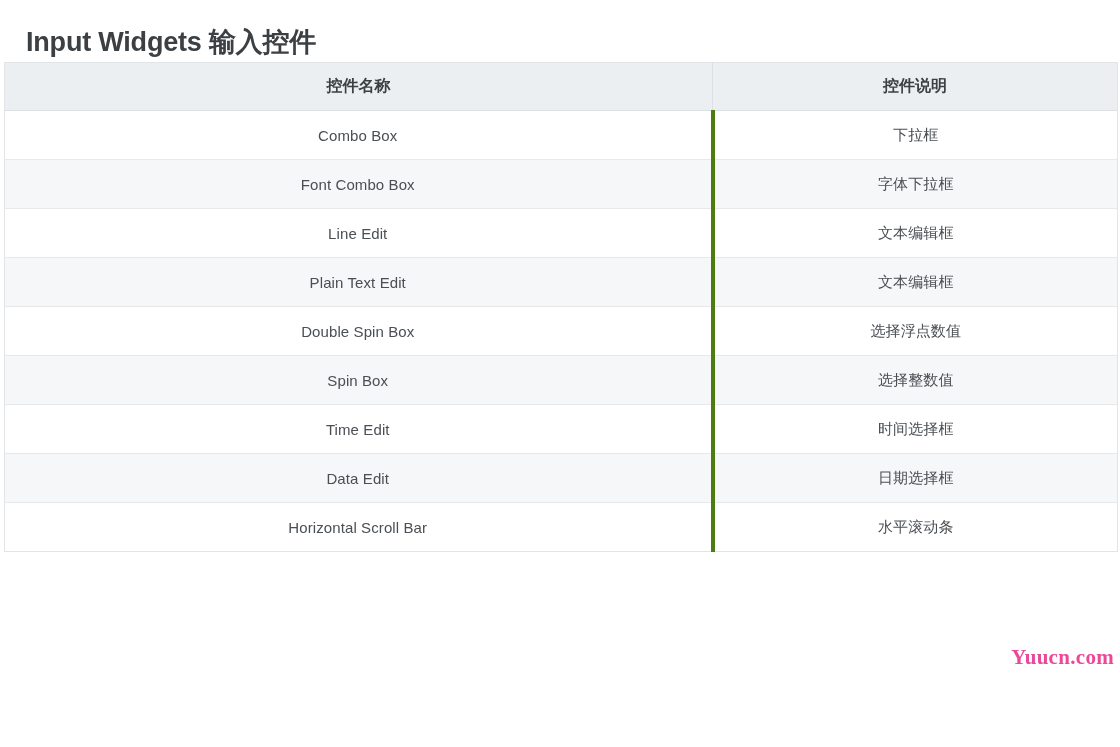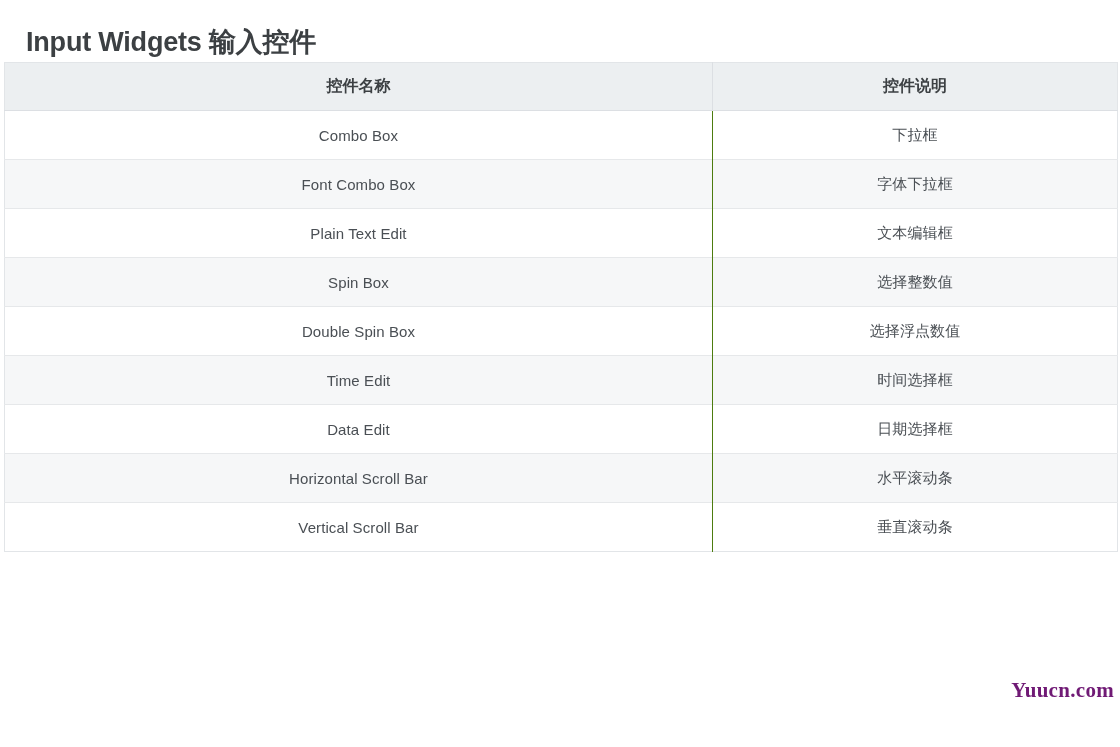--- a/index.html
+++ b/index.html
@@ -59,37 +59,37 @@
   table.widgets-table thead th:last-child { border-right: none; margin-top: 36px; }
 
   table.widgets-table tbody td {
     font-size: 15px;
     font-weight: normal;
     color: #4a4f54;
     height: 48px;
     text-align: center;
     vertical-align: middle;
     border-top: 1px solid #e6e8ea;
-    border-right: 1px solid #4d7c0f;
+    border-right: 4px solid #4d7c0f;
     padding: 0;
     letter-spacing: 0.1px;
   }
   table.widgets-table tbody td:last-child { border-right: none; }
 
   table.widgets-table tbody tr:nth-child(odd)  td { background: #ffffff; }
   table.widgets-table tbody tr:nth-child(even) td { background: #f6f7f8; }
 
   .watermark {
     position: absolute;
     right: 6px;
-    top: 678px;
+    top: 645px;
     font-family: "Liberation Serif", "DejaVu Serif", serif;
     font-size: 21px;
     font-weight: bold;
-    color: #701a75;
+    color: #ec4899;
     letter-spacing: 0.3px;
     white-space: nowrap;
     pointer-events: none;
   }
 </style>
 </head>
 <body>
 
 <h1 class="page-title">Input Widgets 输入控件</h1>
 
@@ -108,44 +108,44 @@
     <tbody id="table-body">
         <tr>
           <td>Combo Box</td>
           <td>下拉框</td>
         </tr>
         <tr>
           <td>Font Combo Box</td>
           <td>字体下拉框</td>
         </tr>
         <tr>
+          <td>Line Edit</td>
+          <td>文本编辑框</td>
+        </tr>
+        <tr>
           <td>Plain Text Edit</td>
           <td>文本编辑框</td>
         </tr>
         <tr>
+          <td>Double Spin Box</td>
+          <td>选择浮点数值</td>
+        </tr>
+        <tr>
           <td>Spin Box</td>
           <td>选择整数值</td>
-        </tr>
-        <tr>
-          <td>Double Spin Box</td>
-          <td>选择浮点数值</td>
         </tr>
         <tr>
           <td>Time Edit</td>
           <td>时间选择框</td>
         </tr>
         <tr>
           <td>Data Edit</td>
           <td>日期选择框</td>
         </tr>
         <tr>
           <td>Horizontal Scroll Bar</td>
           <td>水平滚动条</td>
         </tr>
-        <tr>
-          <td>Vertical Scroll Bar</td>
-          <td>垂直滚动条</td>
-        </tr>
       </tbody>
   </table>
 </div>
 
 <div class="watermark">Yuucn.com</div>
 
 </body></html>

